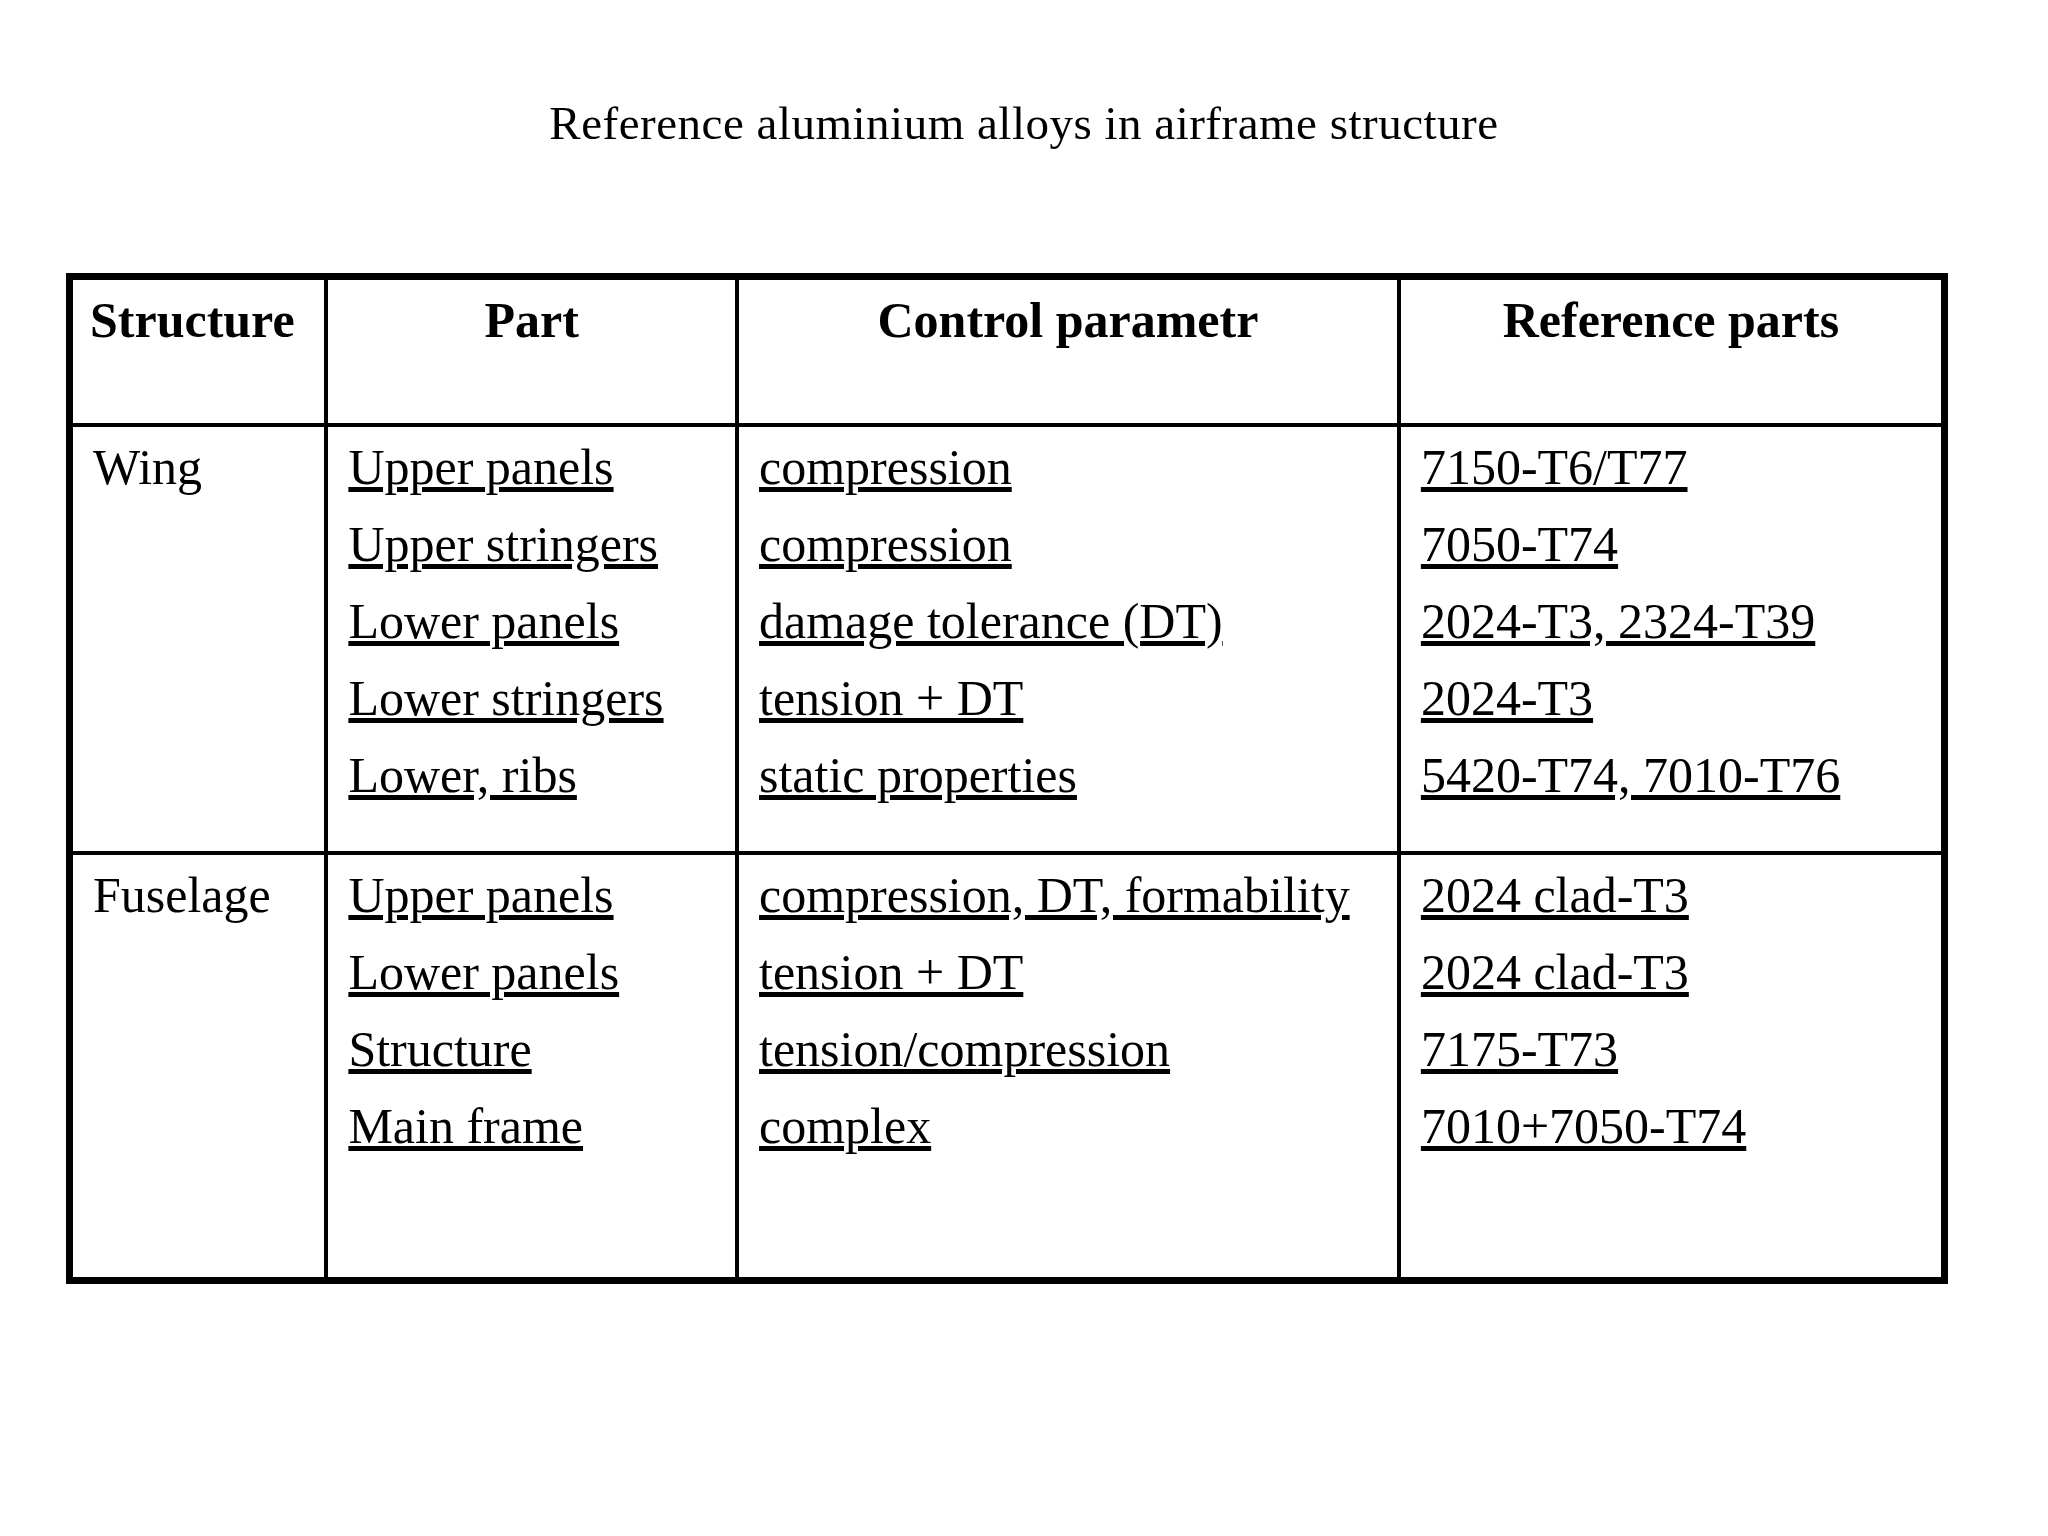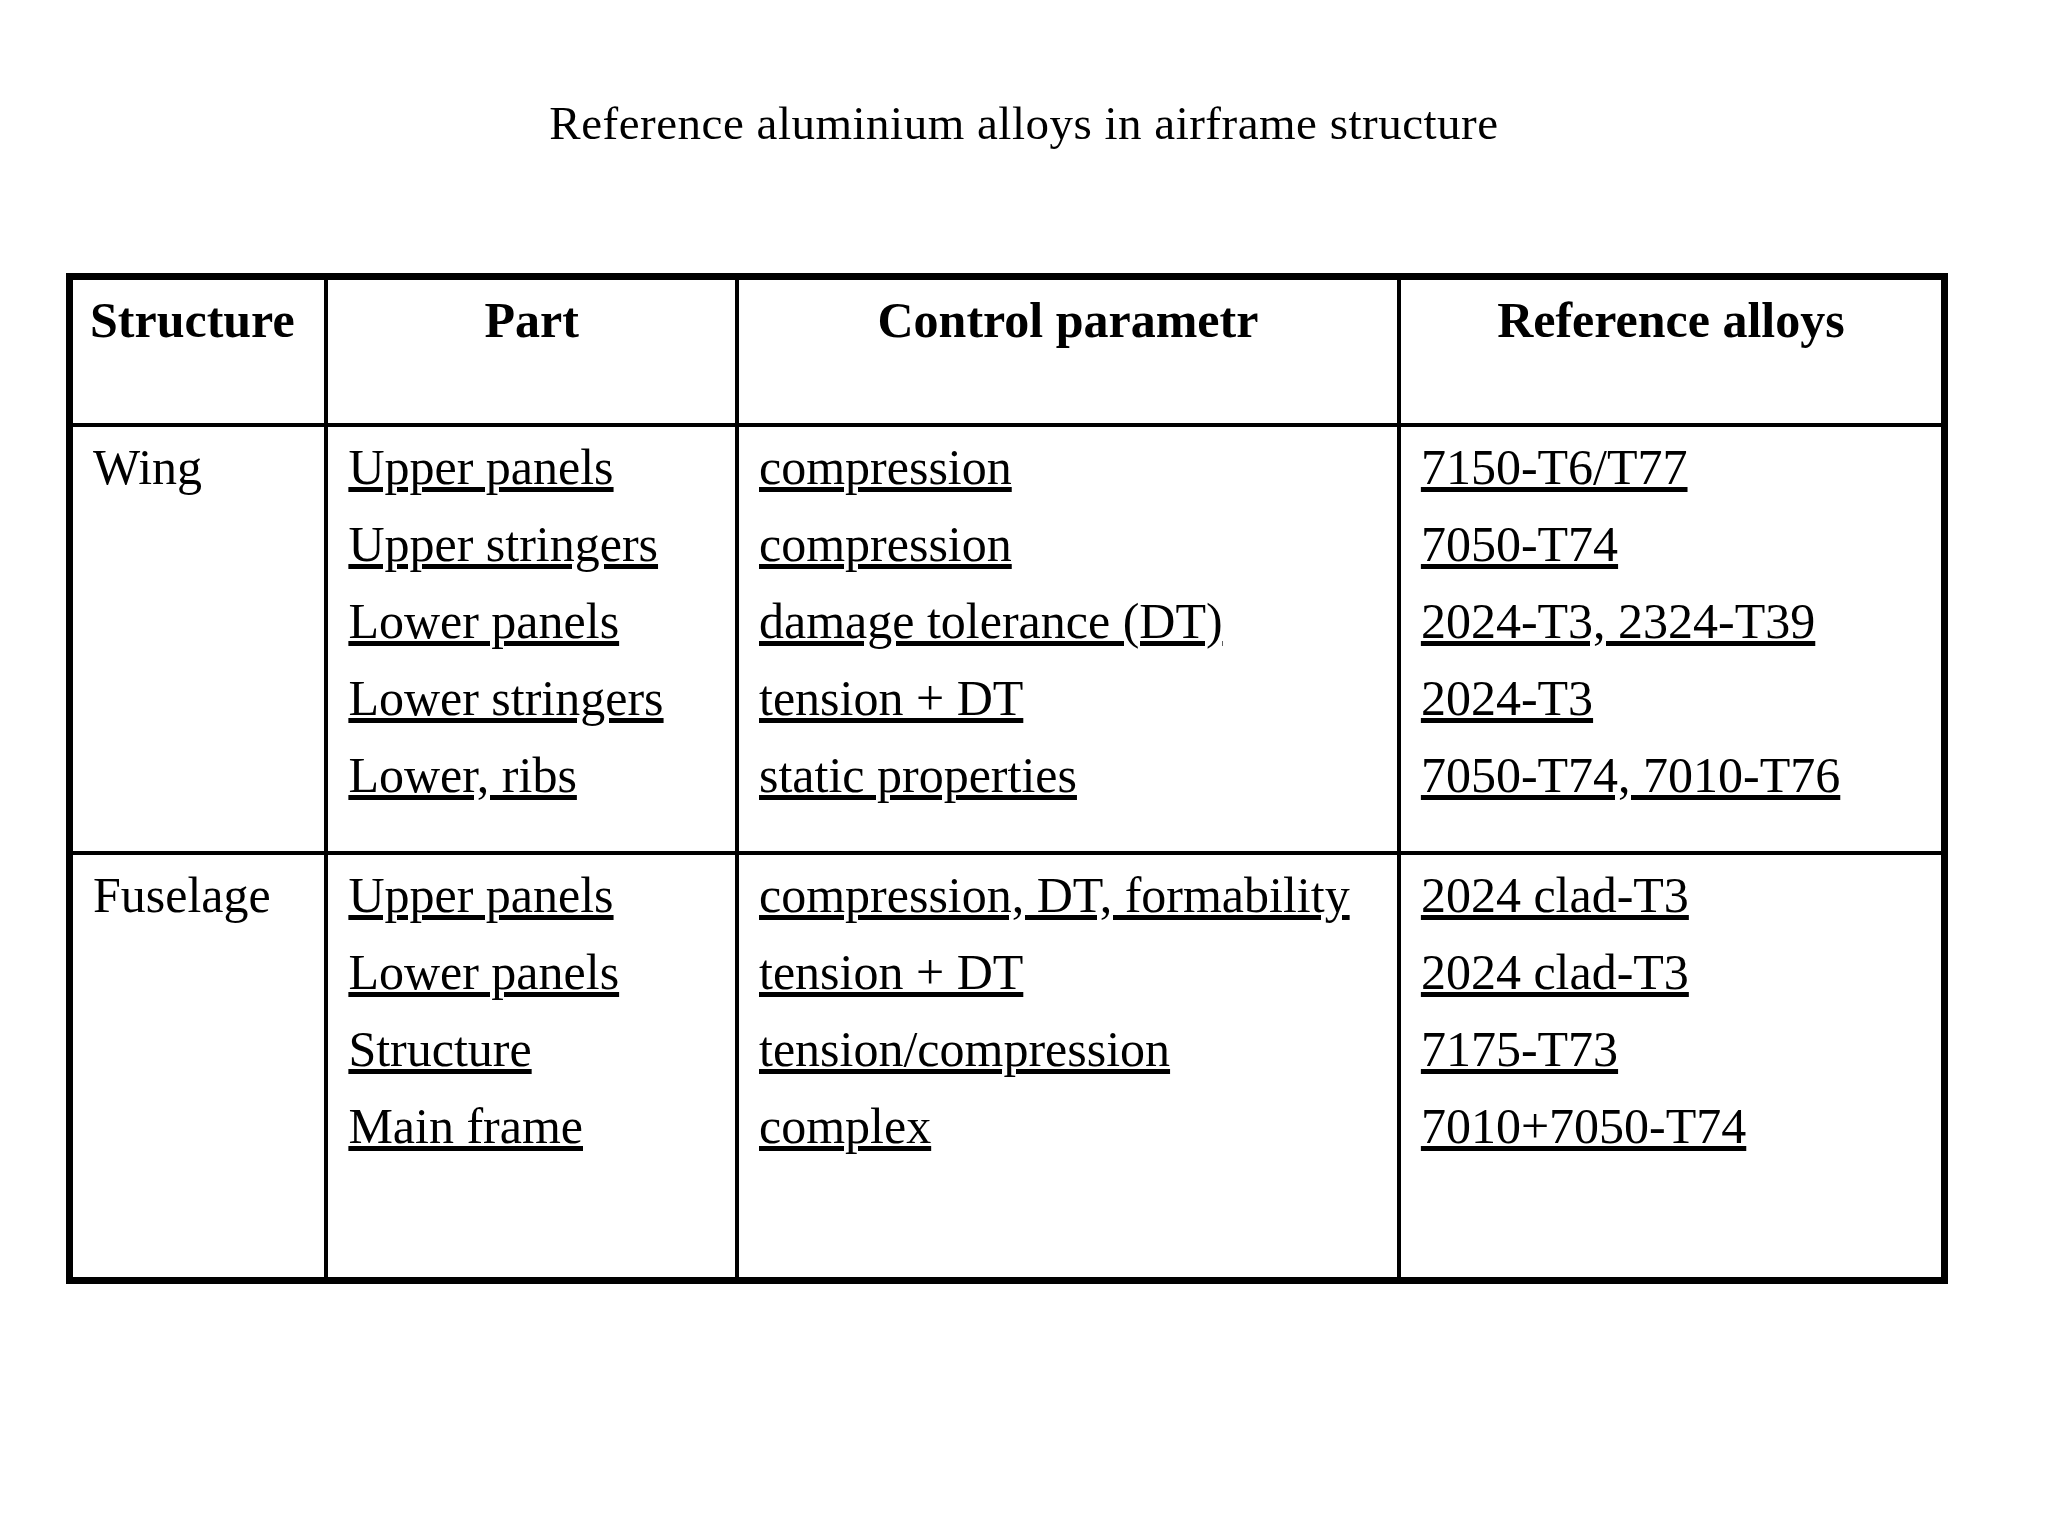--- a/index.html
+++ b/index.html
@@ -82,21 +82,21 @@
       <col class="c1">
         <col class="c2">
         <col class="c3">
         <col class="c4">
     </colgroup>
     <thead>
       <tr class="row-header">
         <th class="h-structure">Structure</th>
         <th>Part</th>
         <th>Control parametr</th>
-        <th>Reference alloys</th>
+        <th>Reference parts</th>
       </tr>
     </thead>
     <tbody>
       <tr class="row-wing">
         <td class="structure-cell">Wing</td>
         <td>
           <div class="line">Upper panels</div>
           <div class="line">Upper stringers</div>
           <div class="line">Lower panels</div>
           <div class="line">Lower stringers</div>
@@ -107,21 +107,21 @@
           <div class="line">compression</div>
           <div class="line">damage tolerance (DT)</div>
           <div class="line">tension + DT</div>
           <div class="line">static properties</div>
         </td>
         <td>
           <div class="line">7150-T6/T77</div>
           <div class="line">7050-T74</div>
           <div class="line">2024-T3, 2324-T39</div>
           <div class="line">2024-T3</div>
-          <div class="line">7050-T74, 7010-T76</div>
+          <div class="line">5420-T74, 7010-T76</div>
         </td>
       </tr>
       <tr class="row-fuselage">
         <td class="structure-cell">Fuselage</td>
         <td>
           <div class="line">Upper panels</div>
           <div class="line">Lower panels</div>
           <div class="line">Structure</div>
           <div class="line">Main frame</div>
         </td>

